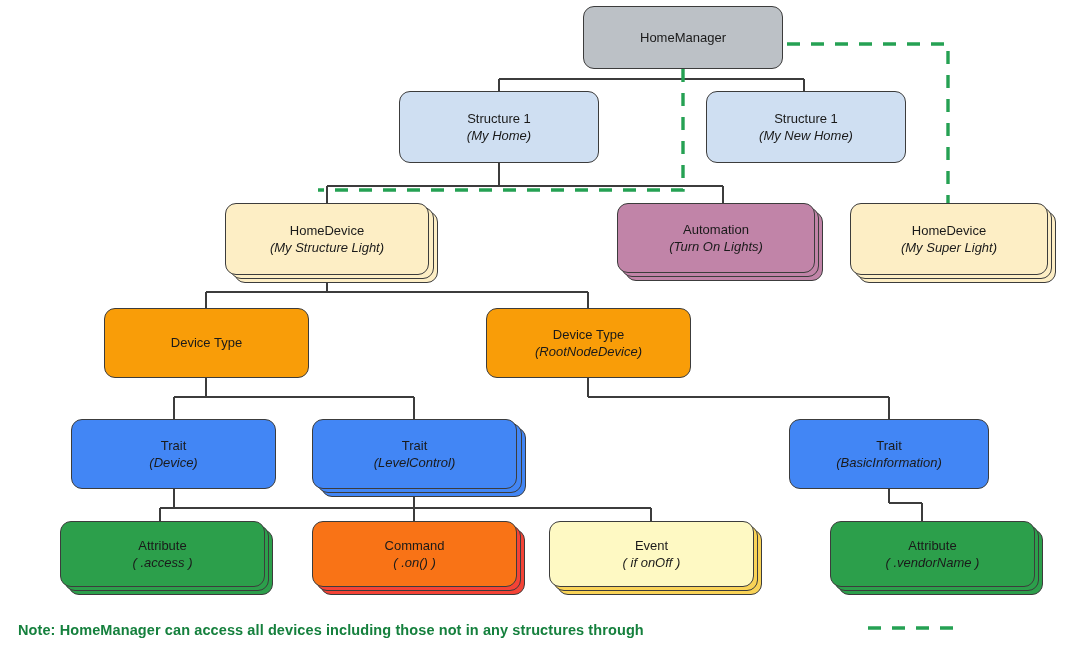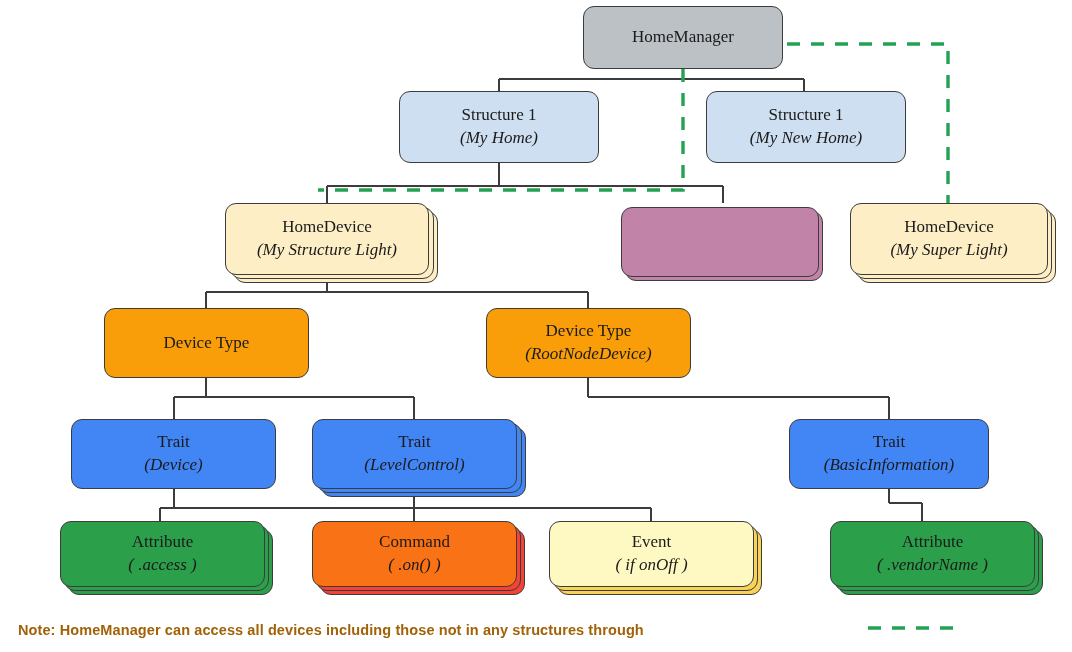--- a/index.html
+++ b/index.html
@@ -28,42 +28,41 @@
     position: absolute;
     box-sizing: border-box;
     border: 1.4px solid #3c3c3c;
     border-radius: 11px;
     display: flex;
     flex-direction: column;
     align-items: center;
     justify-content: center;
     text-align: center;
     color: #1a1a1a;
-    font-size: 17px;
+    font-size: 13px;
     line-height: 1.34;
     z-index: 5;
-    font-family: Liberation Serif, serif;
   }
   .node .l1 { font-style: normal; white-space: nowrap; }
   .node .l2 { font-style: italic; white-space: nowrap; text-align: center; }
   
   .stack {
     position: absolute;
     box-sizing: border-box;
     border: 1.4px solid #3c3c3c;
     border-radius: 11px;
     z-index: 3;
   }
   .stack.s2 { z-index: 2; }
 
   .note {
     position: absolute;
     font-size: 14.5px;
     font-weight: bold;
-    color: #a16207;
+    color: #15803d;
     white-space: nowrap;
     letter-spacing: 0.1px;
   }
 </style>
 </head>
 <body>
 
 <div id="canvas">
 
   <svg id="wires" viewBox="0 0 1072 652" xmlns="http://www.w3.org/2000/svg">
@@ -130,20 +129,24 @@
 
   <div class="stack s2" style="left:234px; top:211px; width:204px; height:72px; background:#fdeec5;"></div>
   <div class="stack" style="left:230px; top:207px; width:204px; height:72px; background:#fdeec5;"></div>
   <div class="node" style="left:225px; top:203px; width:204px; height:72px; background:#fdeec5;">
     <span class="l1">HomeDevice</span>
     <span class="l2">(My Structure Light)</span>
   </div>
 
   <div class="stack s2" style="left:625px; top:211px; width:198px; height:70px; background:#c184a8;"></div>
   <div class="stack" style="left:621px; top:207px; width:198px; height:70px; background:#c184a8;"></div>
+  <div class="node" style="left:617px; top:203px; width:198px; height:70px; background:#c184a8;">
+    <span class="l1">Automation</span>
+    <span class="l2">(Turn On Lights)</span>
+  </div>
 
   <div class="stack s2" style="left:858px; top:211px; width:198px; height:72px; background:#fdeec5;"></div>
   <div class="stack" style="left:854px; top:207px; width:198px; height:72px; background:#fdeec5;"></div>
   <div class="node" style="left:850px; top:203px; width:198px; height:72px; background:#fdeec5;">
     <span class="l1">HomeDevice</span>
     <span class="l2">(My Super Light)</span>
   </div>
 
   <div class="node" style="left:104px; top:308px; width:205px; height:70px; background:#f99d08;">
     <span class="l1">Device Type</span>

